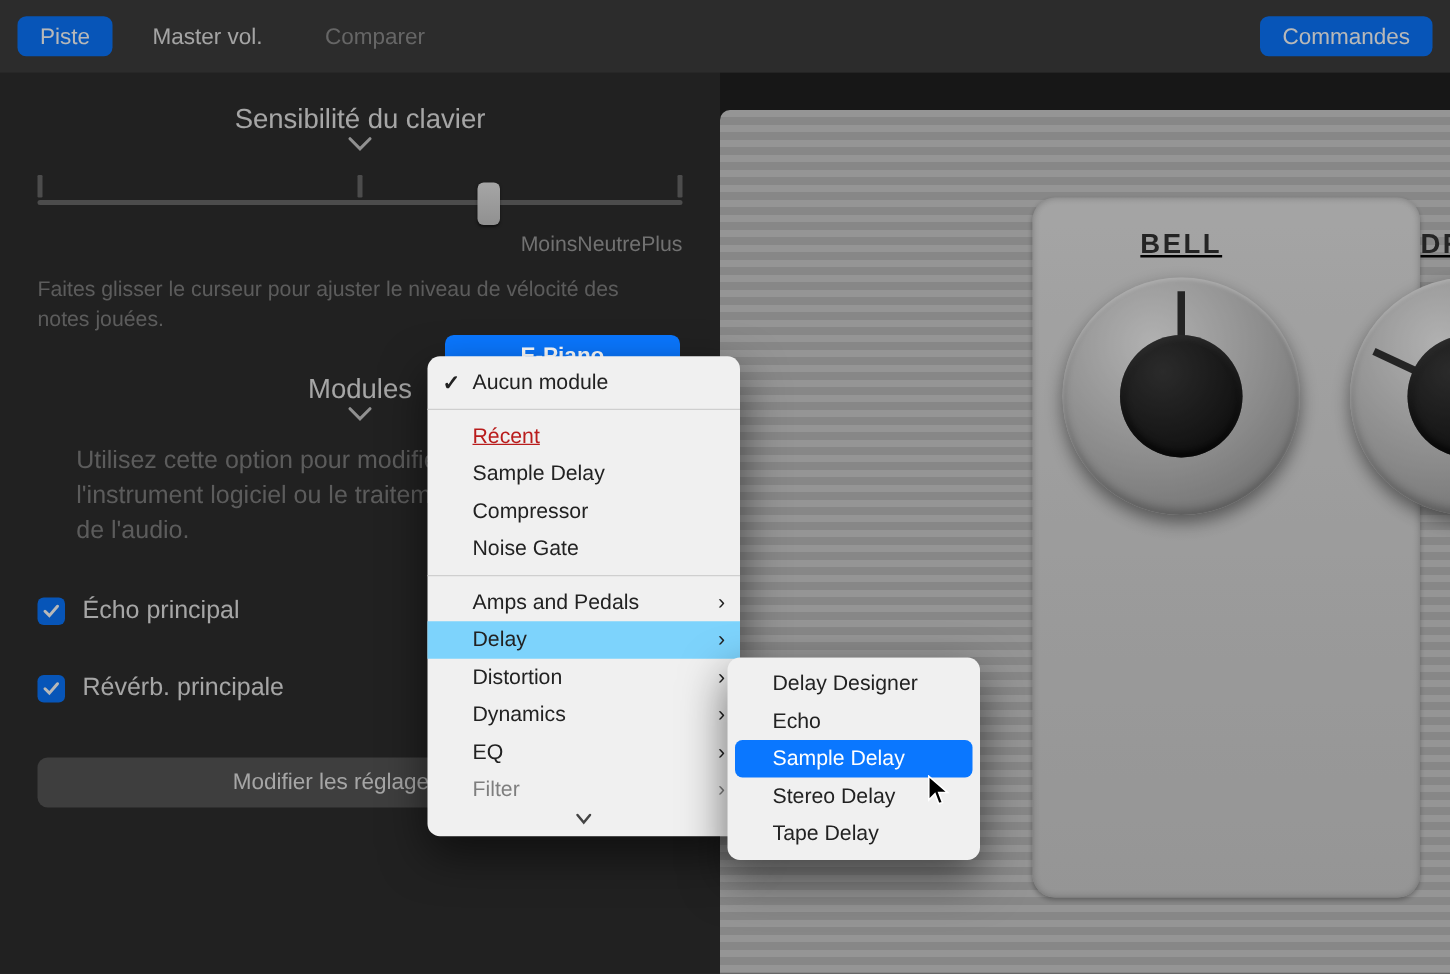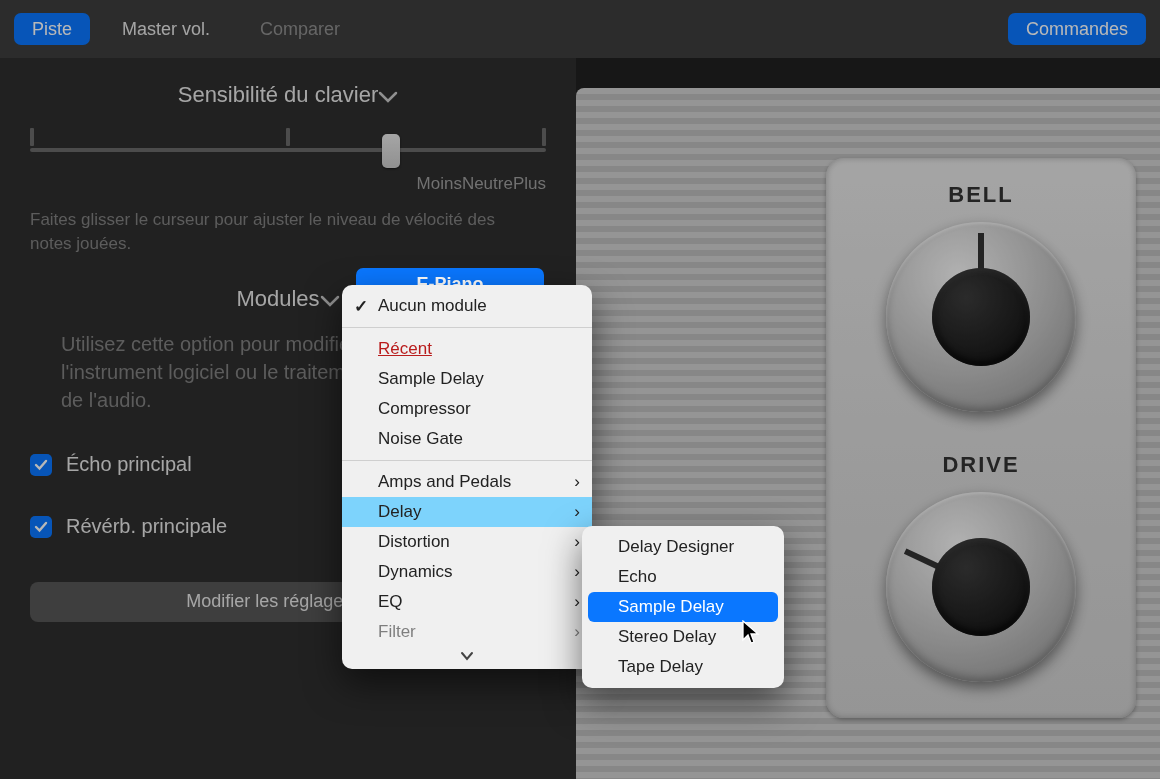--- a/index.html
+++ b/index.html
@@ -11,21 +11,21 @@
   .pill-blue { background: #0a77ff; color: #fff; }
   .pill-clear { background: transparent; color: #e4e4e4; }
   .pill-gray { background: transparent; color: #8e8e8e; }
   .toolbar-spacer { flex: 1; }
 
   
   .main { position: absolute; top: 58px; left: 0; right: 0; bottom: 0; display: flex; }
 
   
   .sidebar { width: 576px; padding: 24px 30px 30px 30px; color: #e6e6e6; position: relative; }
-  .section-header { display: flex; align-items: center; justify-content: center; margin-bottom: 18px; }
+  .section-header { display: flex; align-items: center; justify-content: center; margin-bottom: 18px; flex-direction: column; }
   .section-title { font-size: 22px; color: #e6e6e6; font-weight: 400; }
   .chevron { width: 20px; height: 12px; cursor: pointer; }
   .chevron svg { width: 100%; height: 100%; }
 
   
   .slider-wrap { position: relative; height: 34px; margin-bottom: 10px; }
   .slider-track { position: absolute; top: 22px; left: 0; right: 0; height: 4px; background: #6a6a6a; border-radius: 2px; }
   .slider-tick { position: absolute; top: 2px; width: 4px; height: 18px; background: #6a6a6a; border-radius: 1px; }
   .slider-thumb { position: absolute; top: 8px; width: 18px; height: 34px; border-radius: 5px; background: linear-gradient(#e6e6e6,#c8c8c8); box-shadow: 0 1px 2px rgba(0,0,0,.5); margin-left: -9px; cursor: pointer; }
   .slider-labels { display: flex; justify-content: flex-end; font-size: 17px; color: #9d9d9d; margin-top: 14px; }
@@ -41,21 +41,21 @@
   .checkbox svg { width: 14px; height: 14px; }
   .effect-label { font-size: 20px; color: #e6e6e6; }
   .effect-knob { width: 38px; height: 38px; border-radius: 50%; background: radial-gradient(circle at 35% 30%, #e4e4e4,#a8a8a8); box-shadow: inset 0 -2px 4px rgba(0,0,0,.3), 0 2px 4px rgba(0,0,0,.5); margin-left: auto; cursor: pointer; }
 
   .edit-btn-row { margin-top: 36px; }
   .wide-gray-btn { width: 100%; height: 40px; border-radius: 8px; background: #565656; color: #e6e6e6; font-size: 18px; border: none; cursor: pointer; }
 
   
   .instrument-area { flex: 1; position: relative; background: #202020; }
   .metal-panel { position: absolute; top: 30px; left: 0; right: 0; bottom: 0; background: repeating-linear-gradient(#cfcfcf 0 6px,#bcbcbc 6px 12px); border-top-left-radius: 8px; }
-  .inner-panel { position: absolute; top: 100px; right: 24px; width: 310px; height: 560px; background: linear-gradient(180deg,#e4e4e4 0%,#d7d7d7 55%,#cfcfcf 100%); border-radius: 18px; box-shadow: inset 0 0 6px rgba(0,0,0,.25), 0 2px 4px rgba(0,0,0,.3); padding: 24px; display: flex; flex-direction: column; gap: 40px; }
+  .inner-panel { position: absolute; top: 100px; right: 24px; width: 310px; height: 560px; background: linear-gradient(180deg,#e4e4e4 0%,#d7d7d7 55%,#cfcfcf 100%); border-radius: 18px; box-shadow: inset 0 0 6px rgba(0,0,0,.25), 0 2px 4px rgba(0,0,0,.3); padding: 24px; display: flex; gap: 40px; text-decoration: underline; }
   .knob-block { text-align: center; }
   .knob-label { font-size: 22px; font-weight: 700; color: #333; letter-spacing: 2px; margin-bottom: 14px; }
   .big-knob { width: 190px; height: 190px; margin: 0 auto; position: relative; }
   .knob-ring { position: absolute; inset: 0; border-radius: 50%; background: radial-gradient(circle at 38% 28%,#f6f6f6,#bfbfbf 55%,#8d8d8d); box-shadow: 0 6px 14px rgba(0,0,0,.45), inset 0 2px 3px rgba(255,255,255,.7), inset 0 -4px 8px rgba(0,0,0,.25); }
   .knob-center { position: absolute; top: 24%; left: 24%; width: 52%; height: 52%; border-radius: 50%; background: radial-gradient(circle at 35% 30%, #3c3c3c,#0c0c0c); box-shadow: inset 0 2px 6px rgba(255,255,255,.15), inset 0 -3px 8px #000; }
   .knob-pointer { position: absolute; top: 6%; left: 48.5%; width: 3%; height: 20%; background: #333; transform-origin: 50% 220%; }
 
   
   .slot-pill { position: absolute; top: 268px; left: 356px; width: 188px; height: 32px; background: #0a77ff; color: #fff; border-radius: 7px 7px 0 0; font-size: 18px; font-weight: 600; display: flex; align-items: center; justify-content: center; z-index: 290; text-align: center; }
 

